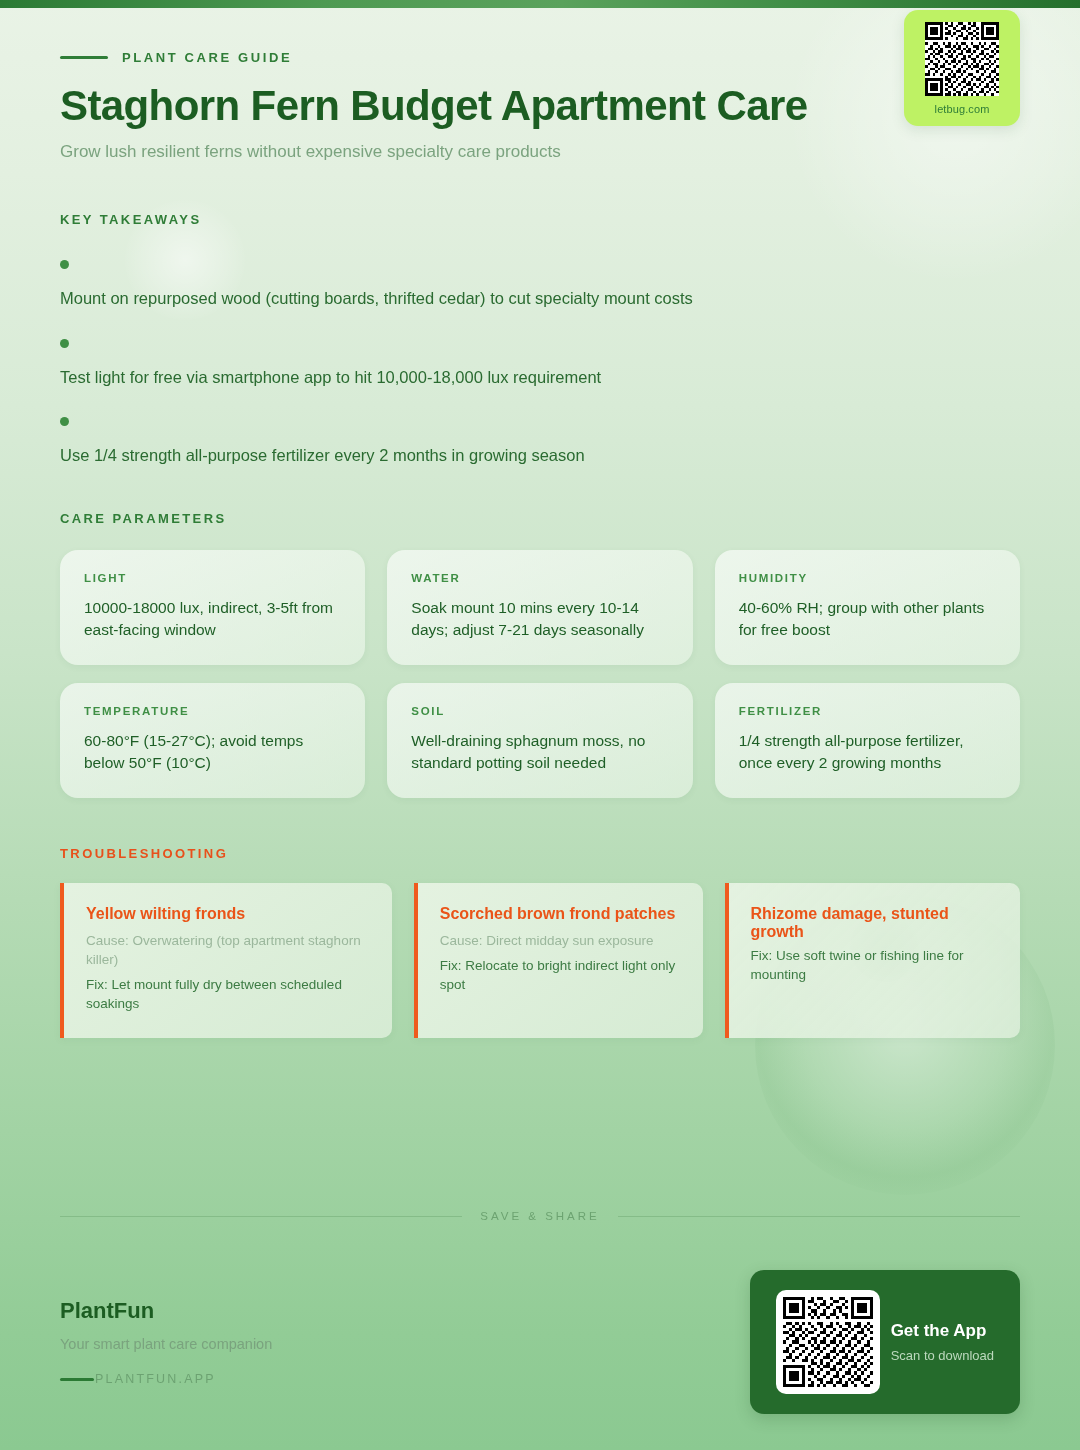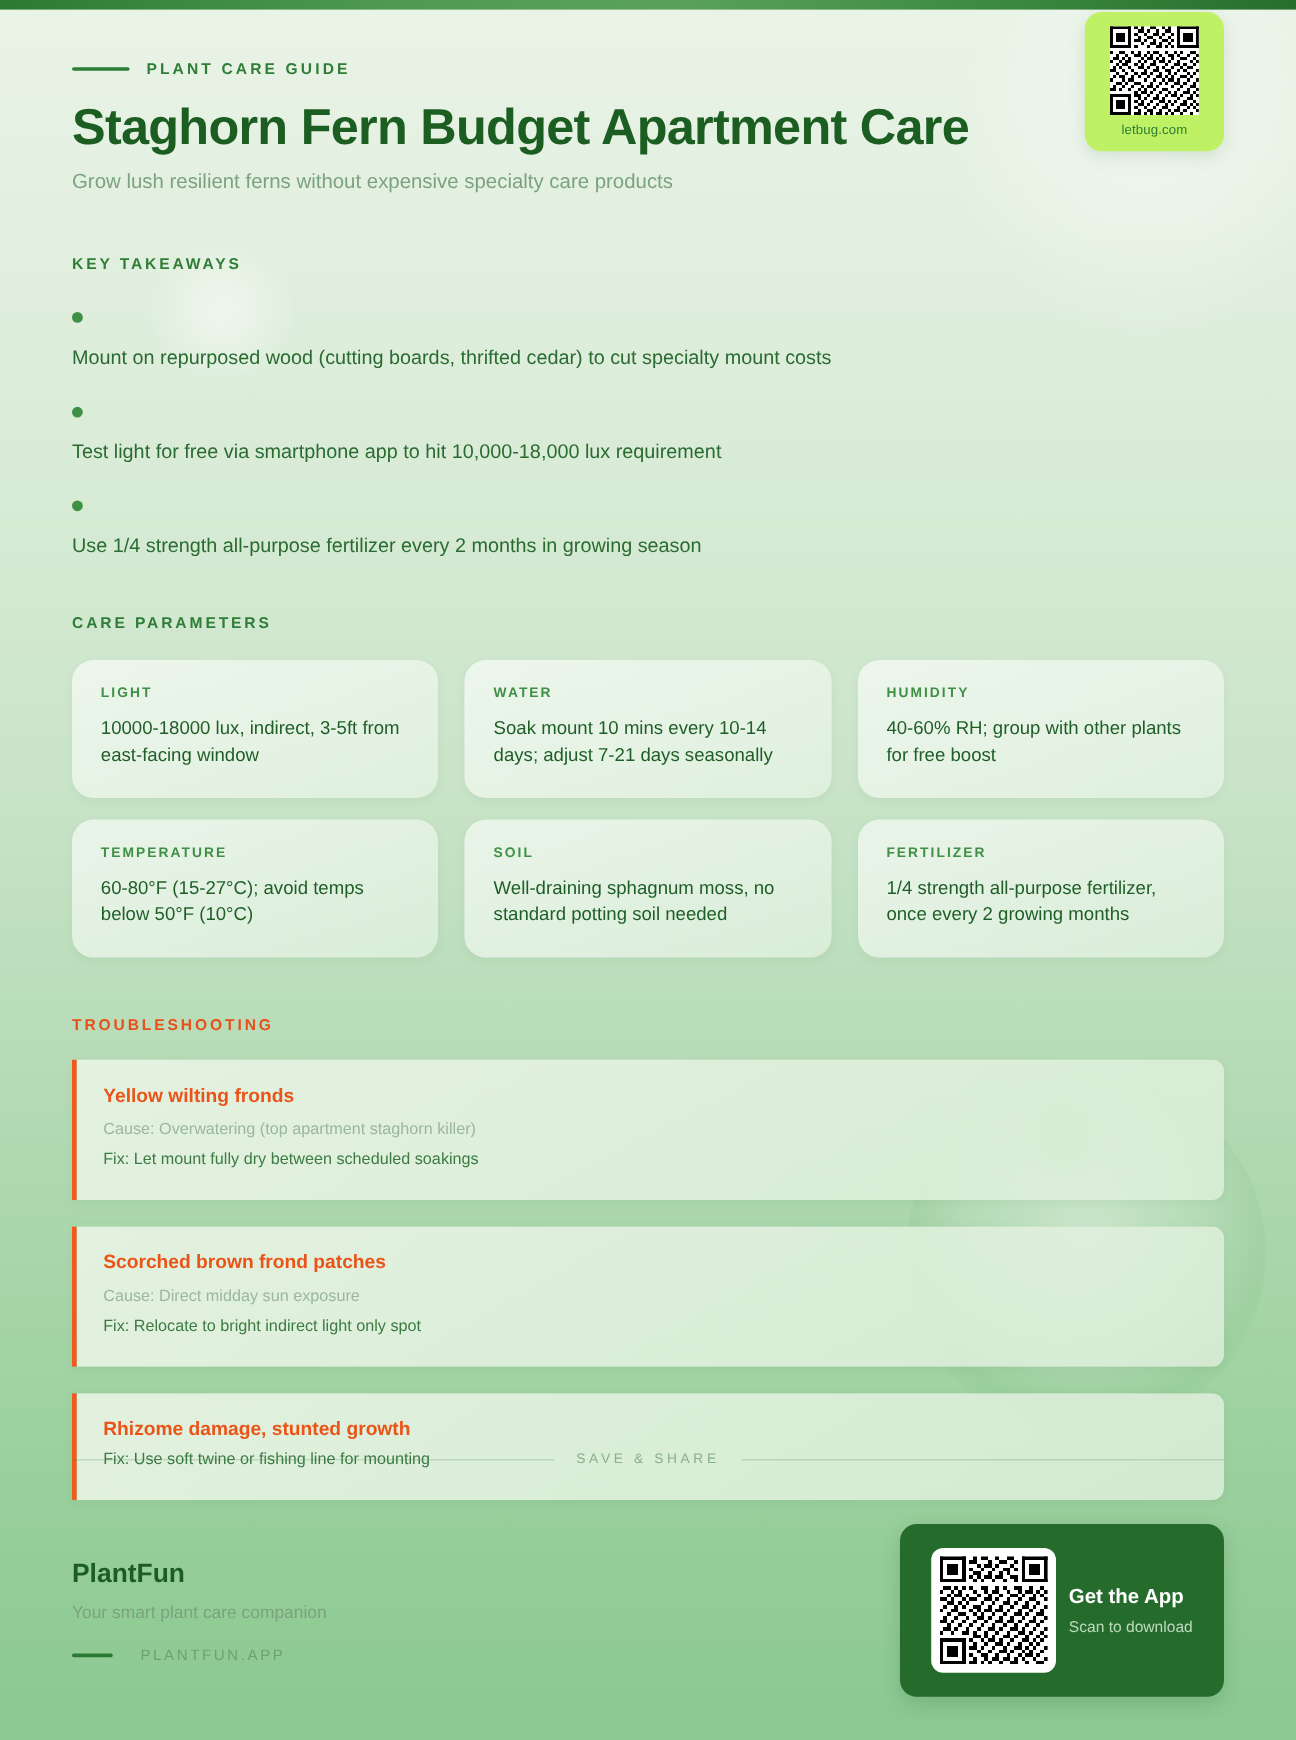--- a/index.html
+++ b/index.html
@@ -125,21 +125,21 @@
     font-size: 11.5px; font-weight: bold; letter-spacing: 1.7px;
     text-transform: uppercase; color: #3f8f45;
   }
   .care-card-value {
     margin-top: 13px;
     font-size: 15.5px; font-weight: normal; color: #1f5f27; line-height: 1.42;
   }
 
   
   .trouble { margin-top: 48px; }
-  .trouble-list { margin-top: 22px; display: flex; flex-direction: column; gap: 22px; }
+  .trouble-list { margin-top: 22px; display: flex; gap: 22px; }
   .trouble-card {
     background: linear-gradient(135deg, rgba(232,244,228,0.92) 0%, rgba(224,240,221,0.80) 100%);
     border-left: 4px solid #ef5a1e;
     border-radius: 0 10px 10px 0;
     padding: 22px 26px 24px 22px;
     box-shadow: 0 2px 8px rgba(45,95,50,0.05);
   }
   .trouble-title { font-size: 16px; font-weight: bold; color: #ea5418; }
   .trouble-cause { margin-top: 9px; font-size: 13.5px; color: #9bb79c; line-height: 1.4; }
   .trouble-fix   { margin-top: 6px; font-size: 13.5px; color: #3c7b43; line-height: 1.4; }
@@ -151,21 +151,21 @@
   .divider-text {
     font-size: 11.5px; letter-spacing: 3px; font-weight: normal;
     color: rgba(70,125,75,0.55); text-transform: uppercase;
   }
   .footer-body {
     margin-top: 48px; display: flex; align-items: center;
     justify-content: space-between; padding-bottom: 36px;
   }
   .brand-name { font-size: 22px; font-weight: bold; color: #1c5d22; }
   .brand-tag { margin-top: 12px; font-size: 14.5px; color: #7aa37e; }
-  .brand-url-row { margin-top: 20px; display: flex; align-items: center; gap: 23px; }
+  .brand-url-row { margin-top: 20px; display: flex; align-items: center; gap: 1px; }
   .brand-url-rule { width: 34px; height: 3px; background: #2b7a34; border-radius: 2px; }
   .brand-url {
     font-size: 12.5px; letter-spacing: 2.2px; text-transform: uppercase;
     color: rgba(80,130,85,0.55);
   }
   .app-badge {
     background: #256b2c; border-radius: 14px;
     padding: 20px 26px; display: flex; align-items: center; gap: 11px;
     box-shadow: 0 5px 16px rgba(30,80,35,0.20);
   }

